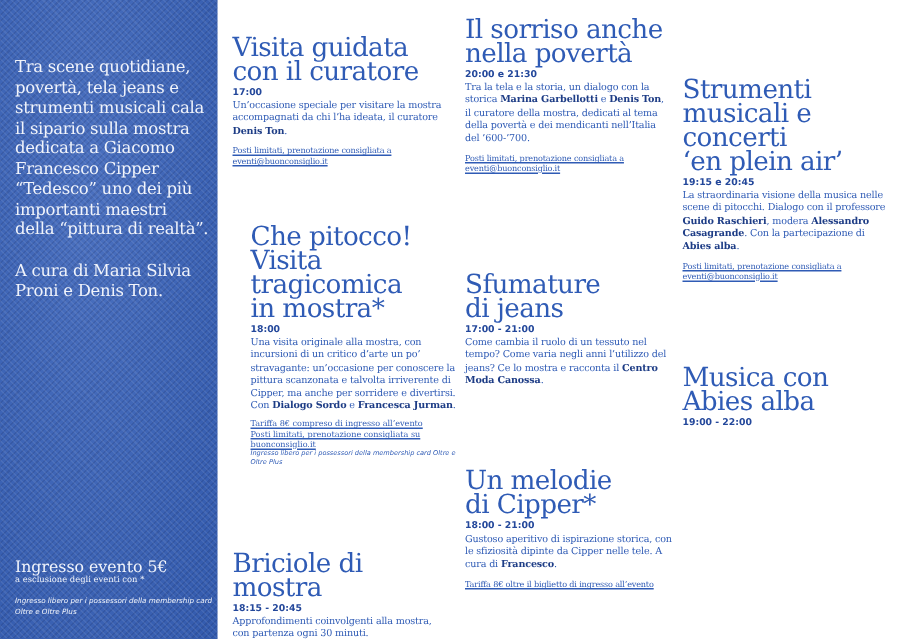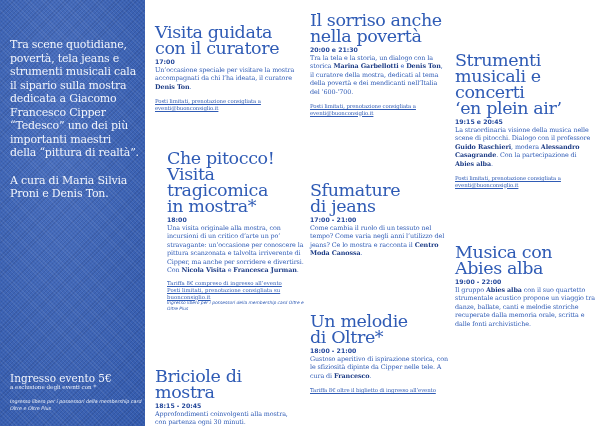--- a/index.html
+++ b/index.html
@@ -69,21 +69,21 @@
   <a class="link">Posti limitati, prenotazione consigliata a eventi@buonconsiglio.it</a>
 </div>
 
 <div class="event" style="left:155px; top:150px; width:140px;margin-left:12px;">
   <h2 class="title">
     <span>Che pitocco!</span><br>
     <span>Visita tragicomica</span><br>
     <span>in mostra*</span>
   </h2>
   <div class="time">18:00</div>
-  <p class="desc"><span>Una visita originale alla mostra, con incursioni di un critico d’arte un po’ stravagante: un’occasione per conoscere la pittura scanzonata e talvolta irriverente di Cipper, ma anche per sorridere e divertirsi. Con </span><b>Nicola Visita</b><span> e </span><b>Francesca Jurman</b><span>.</span></p>
+  <p class="desc"><span>Una visita originale alla mostra, con incursioni di un critico d’arte un po’ stravagante: un’occasione per conoscere la pittura scanzonata e talvolta irriverente di Cipper, ma anche per sorridere e divertirsi. Con </span><b>Dialogo Sordo</b><span> e </span><b>Francesca Jurman</b><span>.</span></p>
   <div style="margin-top:6px;">
     <a class="tlink">Tariffa 8€ compreso di ingresso all’evento</a>
     <a class="tlink">Posti limitati, prenotazione consigliata su buonconsiglio.it</a>
     <div class="tnote">Ingresso libero per i possessori della membership card Oltre e Oltre Plus</div>
   </div>
 </div>
 
 <div class="event" style="left:155px; top:368px; width:140px;">
   <h2 class="title">Briciole di mostra</h2>
   <div class="time">18:15 - 20:45</div>
@@ -105,21 +105,21 @@
     <span>Sfumature</span><br>
     <span>di jeans</span>
   </h2>
   <div class="time">17:00 - 21:00</div>
   <p class="desc"><span>Come cambia il ruolo di un tessuto nel tempo? Come varia negli anni l’utilizzo del jeans? Ce lo mostra e racconta il </span><b>Centro Moda Canossa</b><span>.</span></p>
 </div>
 
 <div class="event" style="left:310px; top:313px; width:140px;">
   <h2 class="title">
     <span>Un melodie</span><br>
-    <span>di Oltre*</span>
+    <span>di Cipper*</span>
   </h2>
   <div class="time">18:00 - 21:00</div>
   <p class="desc"><span>Gustoso aperitivo di ispirazione storica, con le sfiziosità dipinte da Cipper nelle tele. A cura di </span><b>Francesco</b><span>.</span></p>
   <a class="link">Tariffa 8€ oltre il biglietto di ingresso all’evento</a>
 </div>
 
 <div class="event" style="left:455px; top:52px; width:142px;">
   <h2 class="title">
     <span>Strumenti</span><br>
     <span>musicali e concerti</span><br>
@@ -129,14 +129,13 @@
   <p class="desc"><span>La straordinaria visione della musica nelle scene di pitocchi. Dialogo con il professore </span><b>Guido Raschieri</b><span>, modera </span><b>Alessandro Casagrande</b><span>. Con la partecipazione di </span><b>Abies alba</b><span>.</span></p>
   <a class="link">Posti limitati, prenotazione consigliata a eventi@buonconsiglio.it</a>
 </div>
 
 <div class="event" style="left:455px; top:244px; width:142px;">
   <h2 class="title">
     <span>Musica con</span><br>
     <span>Abies alba</span>
   </h2>
   <div class="time">19:00 - 22:00</div>
-  <p class="desc"><span>Il gruppo </span><b>Abies alba</b><span> con il suo quartetto strumentale acustico propone un viaggio tra danze, ballate, canti e melodie storiche recuperate dalla memoria orale, scritta e dalle fonti archivistiche.</span></p>
 </div>
 
 </body></html>

